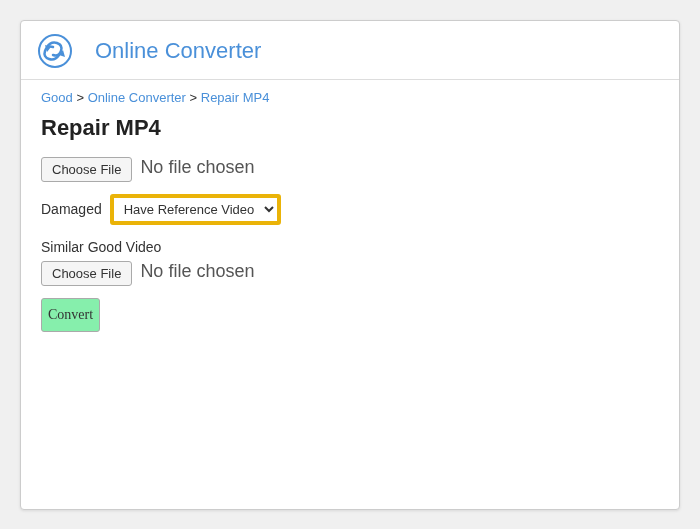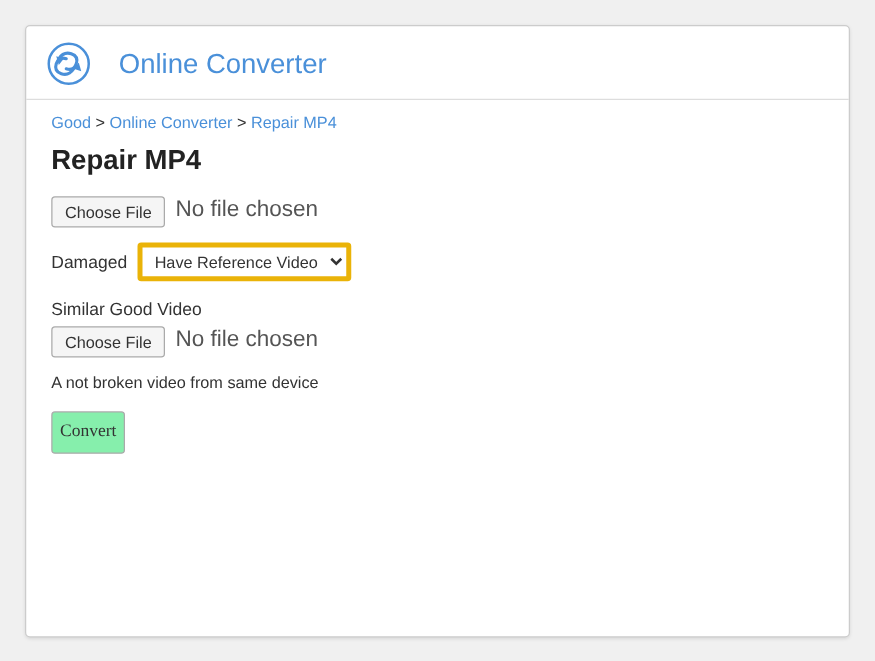--- a/index.html
+++ b/index.html
@@ -177,17 +177,16 @@
         <option>Have Reference Video</option>
         <option>No Reference Video</option>
       </select>
     </div>
 
     <div class="section-label">Similar Good Video</div>
     <div class="file-row">
       <button class="choose-file-btn">Choose File</button>
       <span class="no-file-text">No file chosen</span>
     </div>
-    <div class="hint-text">A not broken video from same device</div>
 
     <button class="convert-btn">Convert</button>
   </div>
 </div>
 
 </body></html>

